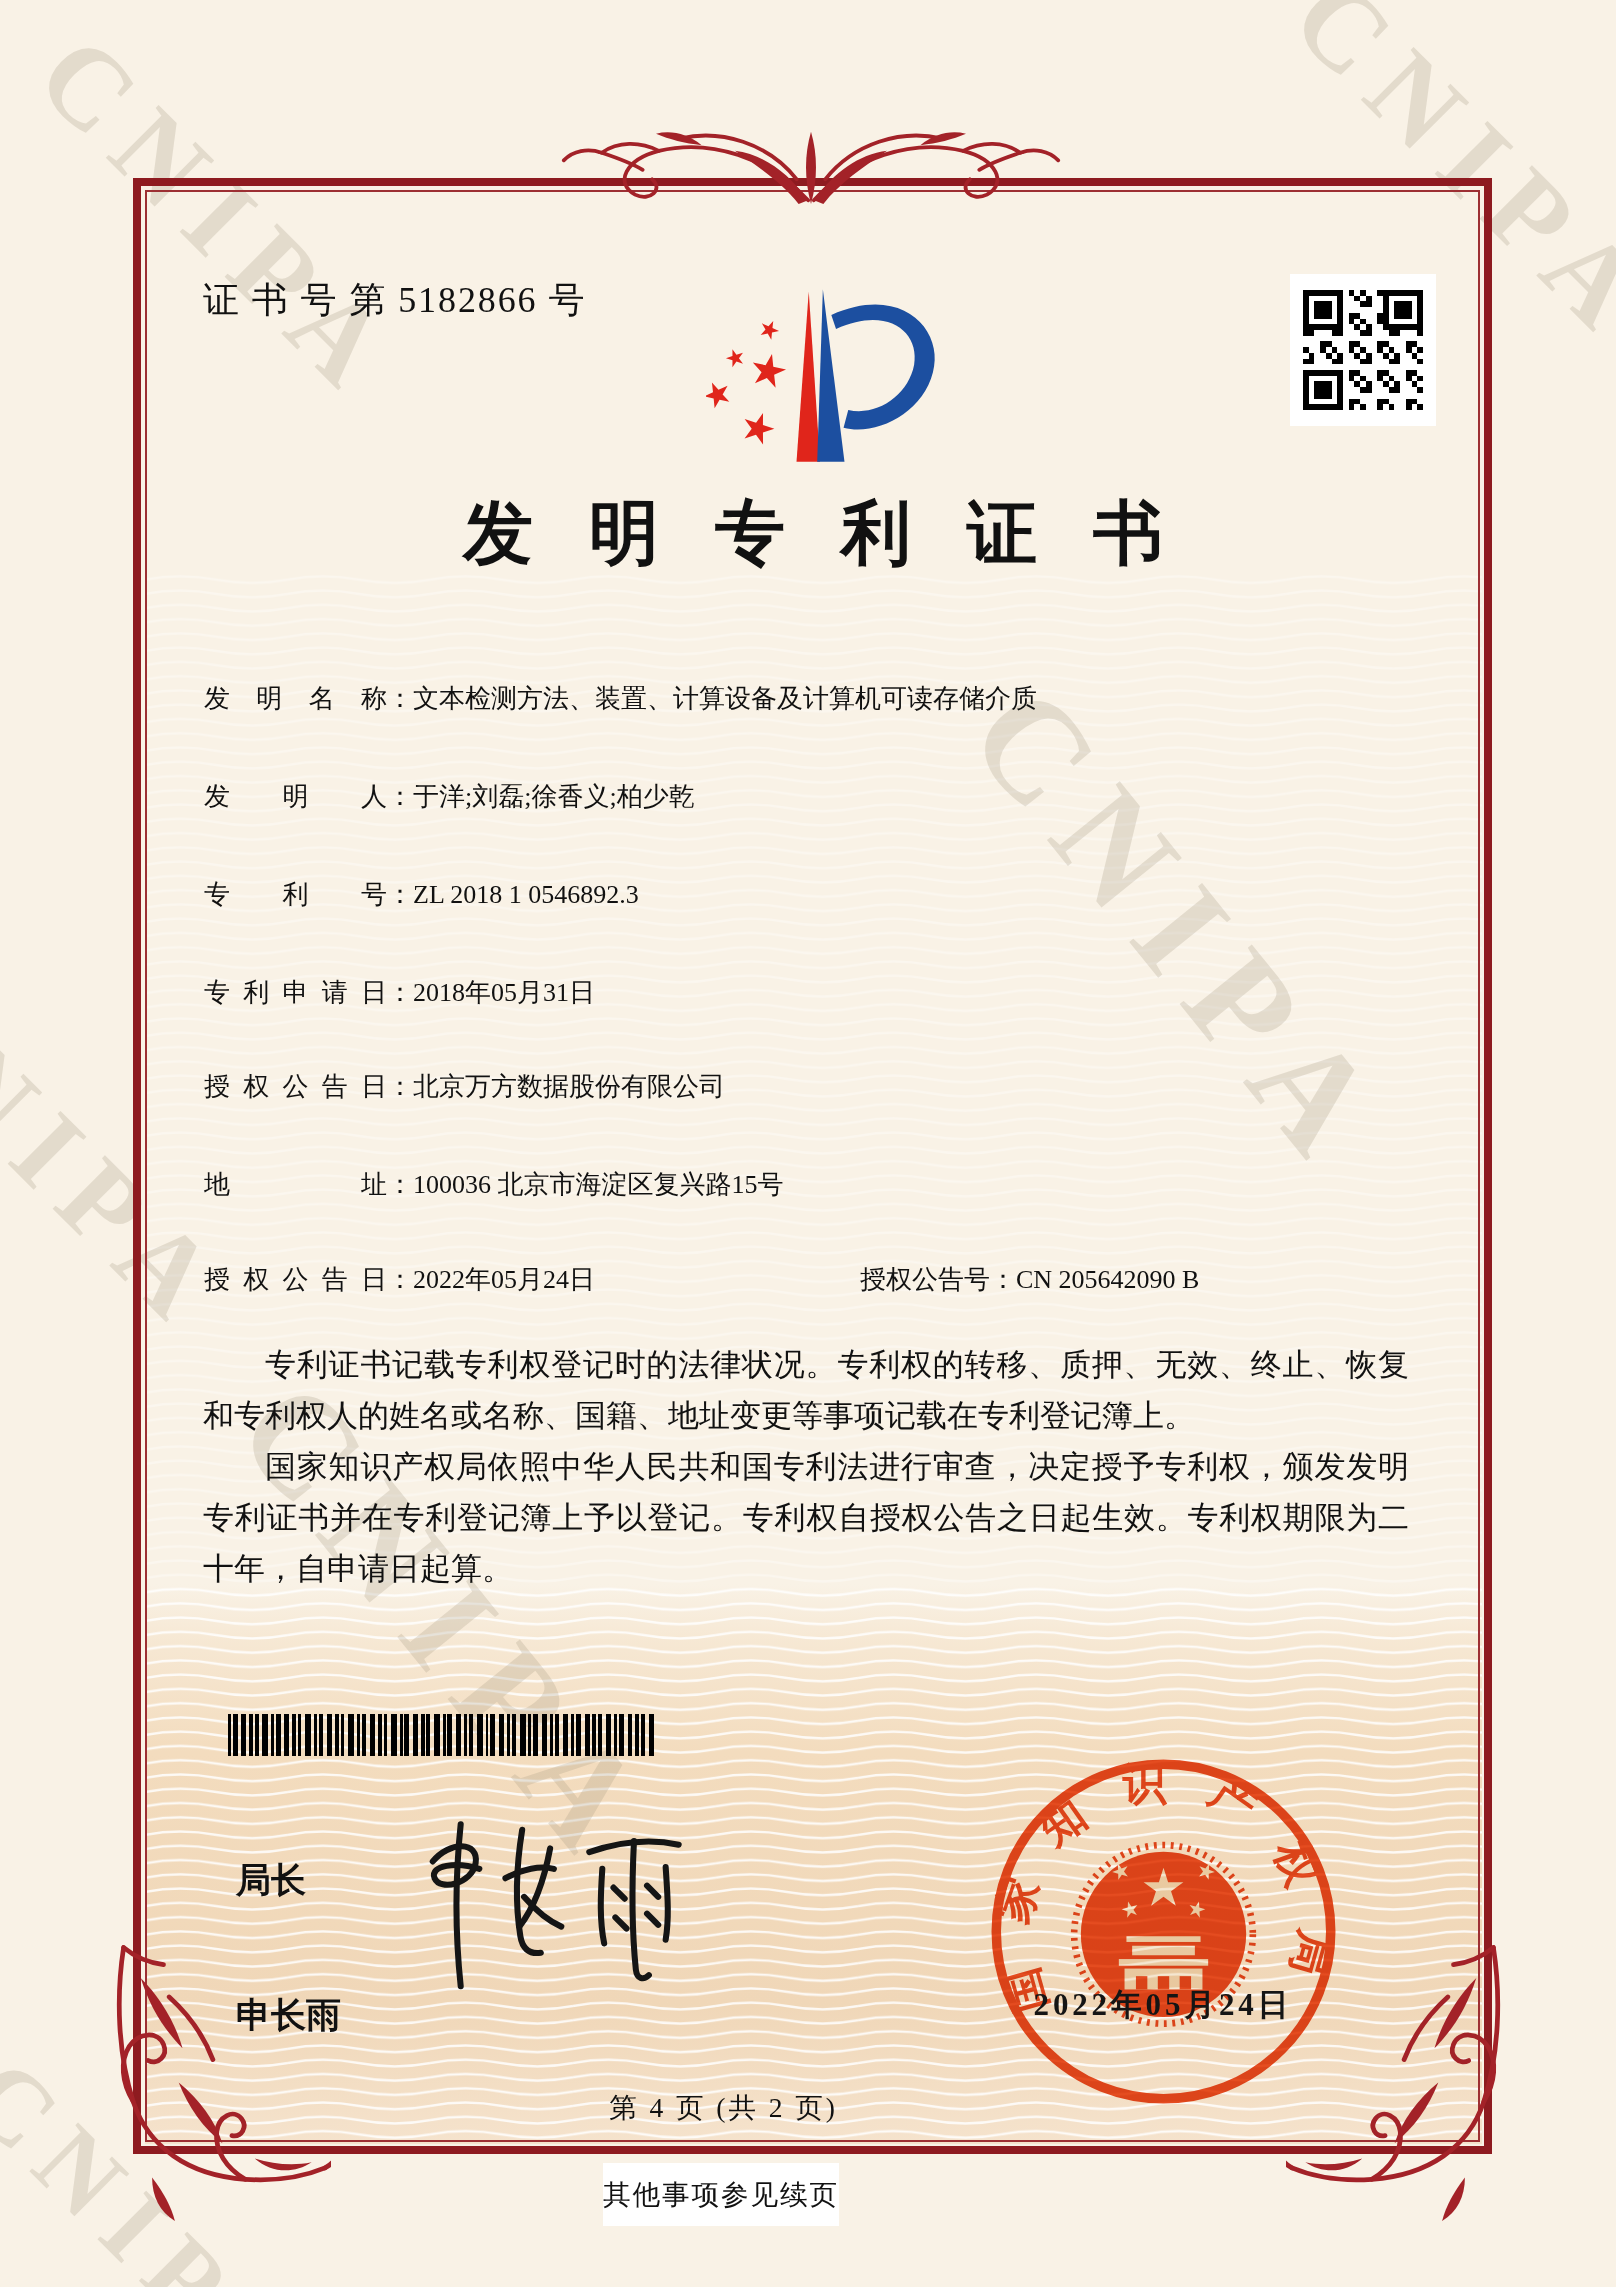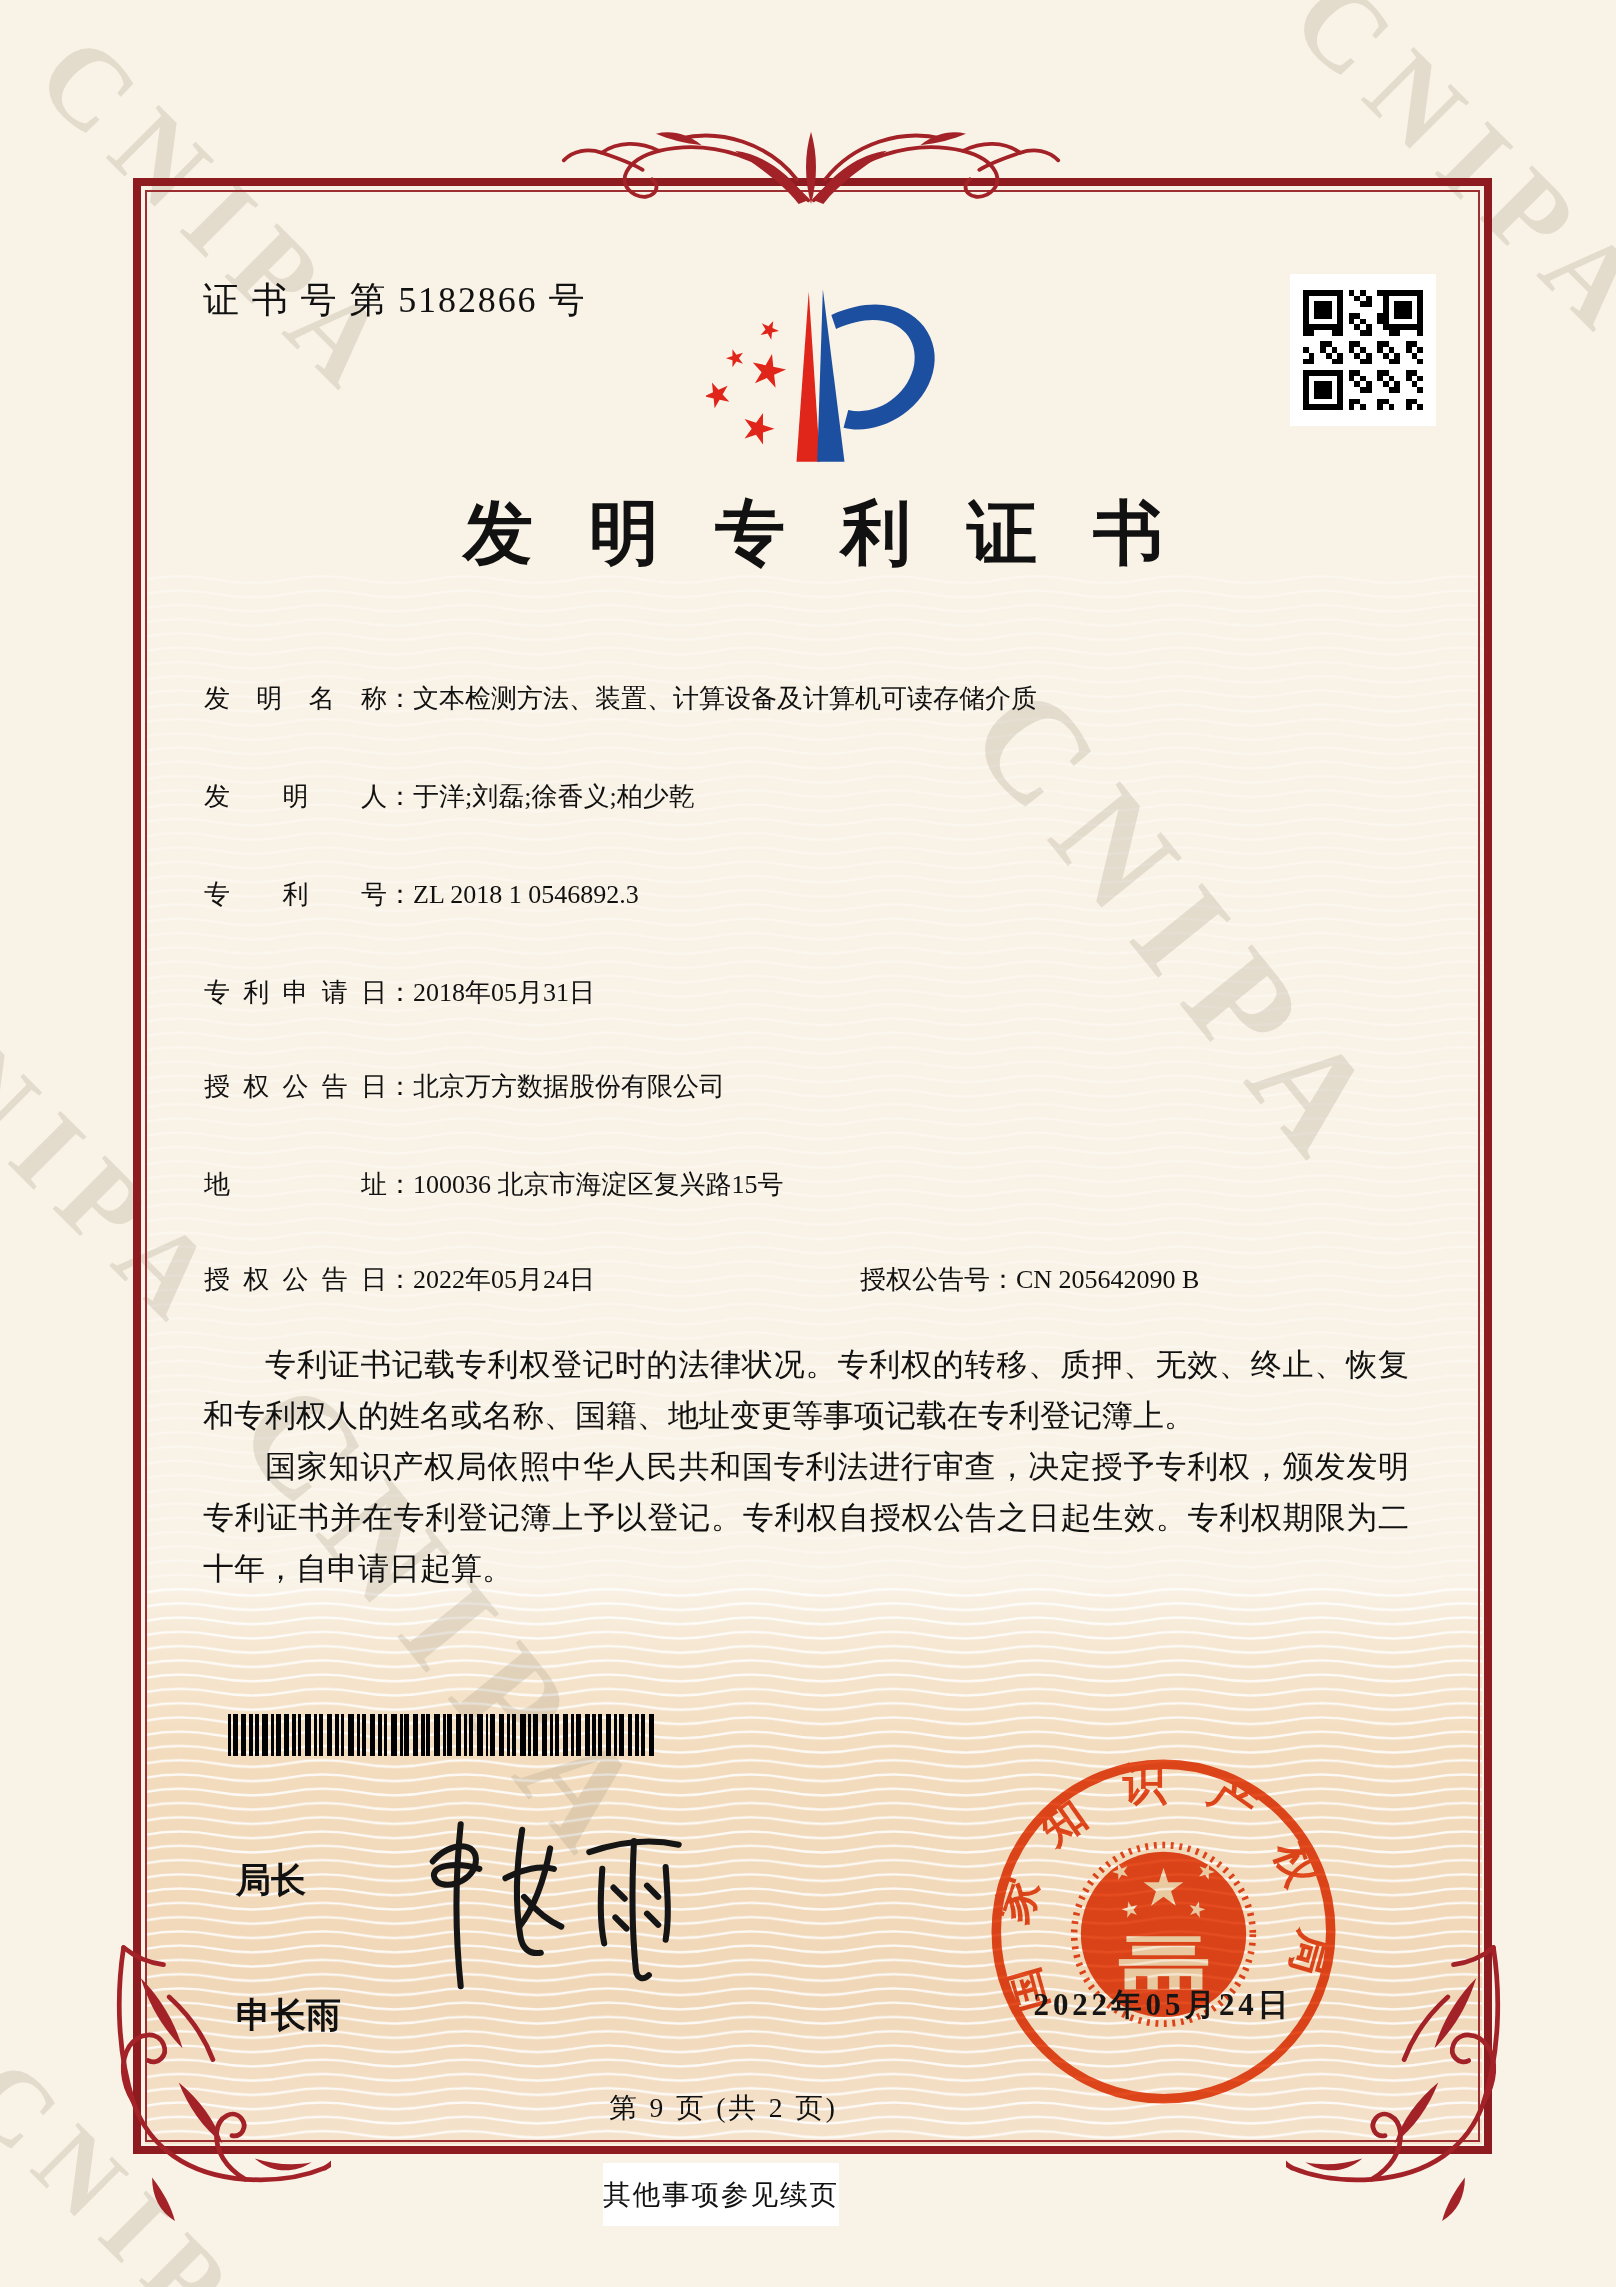--- a/index.html
+++ b/index.html
@@ -502,15 +502,15 @@
     </g>
     <g fill="#e64415">
       <rect x="162" y="238" width="12" height="14"></rect>
       <rect x="185" y="238" width="12" height="14"></rect>
       <rect x="208" y="238" width="12" height="14"></rect>
     </g>
   </g>
 </svg>
 <div class="seal-date">2022年05月24日</div>
 
-<div class="pageinfo">第 9 页 (共 2 页)</div>
+<div class="pageinfo">第 4 页 (共 2 页)</div>
 <div class="notebox">其他事项参见续页</div>
 
 
 </body></html>

